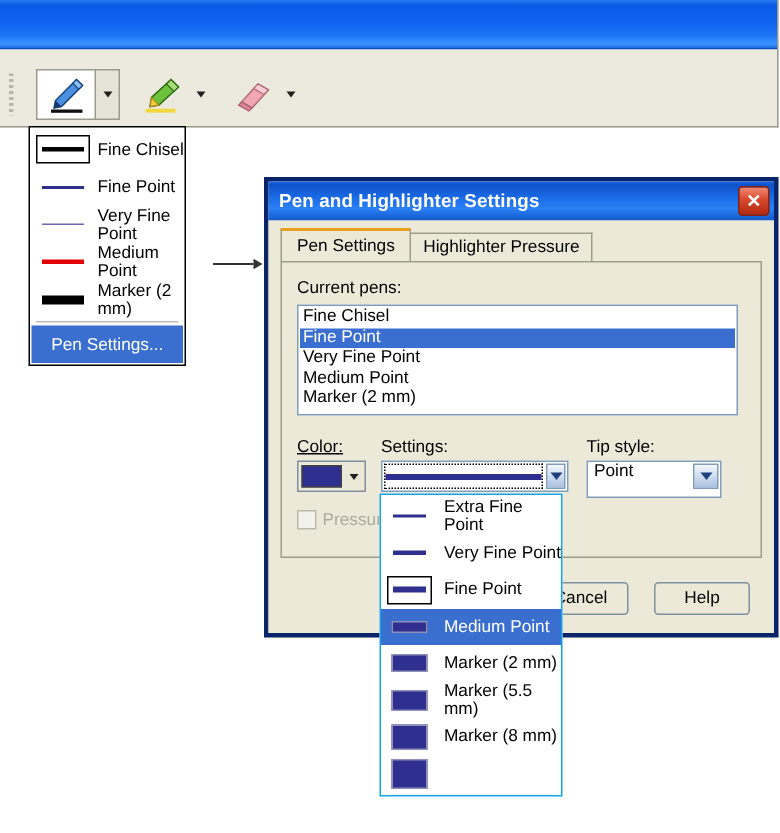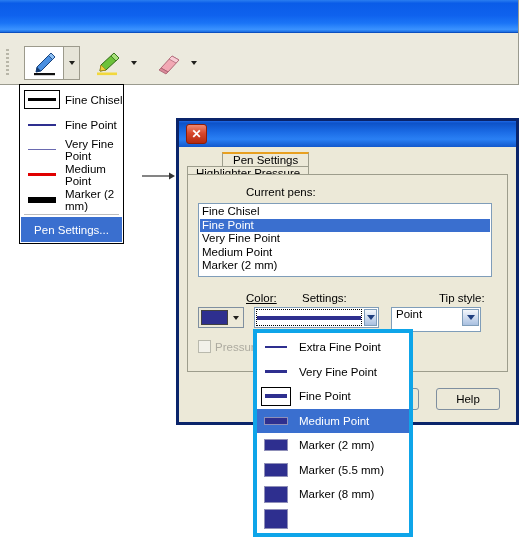--- a/index.html
+++ b/index.html
@@ -217,21 +217,20 @@
     width: 321px; height: 200px;
     background: #ece9d8;
     border: 1px solid #9d9d8c;
     box-sizing: border-box;
   }
 
   .fld-label {
     position: absolute;
     font-size: 11.5px;
     color: #000;
-    margin-left: 48px;
   }
 
   
   .pens-list {
     position: absolute;
     left: 19px; top: 86px;
     width: 294px; height: 73px;
     background: #ffffff;
     border: 1px solid #7f9db9;
     box-sizing: border-box;
@@ -352,23 +351,23 @@
     border-radius: 3px;
     display: flex; align-items: center; justify-content: center;
     font-size: 11.5px;
     box-sizing: border-box;
   }
 
   
   .thick-list {
     position: absolute;
     left: 253px; top: 329px;
-    width: 160px;
-    background: #ffffff;
-    border: 4px solid #0ea5e9;
+    width: 122px;
+    background: #ffffff;
+    border: 1px solid #0ea5e9;
     box-sizing: border-box;
     padding: 2px 0;
   }
   .tl-item {
     height: 24.5px;
     display: flex;
     align-items: center;
     padding-left: 4px;
     font-size: 11.5px;
     box-sizing: border-box;
@@ -480,26 +479,27 @@
 
 <div class="flow-arrow">
   <svg width="34" height="12" viewBox="0 0 34 12">
     <line x1="0" y1="6" x2="27" y2="6" stroke="#333333" stroke-width="1.2"></line>
     <path d="M27 2.5 L33 6 L27 9.5 Z" fill="#333333"></path>
   </svg>
 </div>
 
 <div class="dialog">
   <div class="dlg-title">
+    <span class="dlg-title-text">Pen and Highlighter Settings</span>
     <span class="dlg-close">✕</span>
   </div>
   <div class="dlg-body"></div>
 </div>
 
-<div class="tabstrip" style="position:absolute;left:187px;top:152px;flex-direction:column;">
+<div class="tabstrip" style="position:absolute;left:187px;top:152px;">
   <div class="tab active">Pen Settings</div>
   <div class="tab">Highlighter Pressure</div>
 </div>
 
 <div class="tabpanel" style="position:absolute;left:187px;top:174px;width:321px;height:198px;"></div>
 
 <div class="fld-label" style="left:198px;top:186px;">Current pens:</div>
 
 <div class="pens-list" style="left:198px;top:203px;width:294px;height:74px;" id="pens-list">
     <div class="pl-item">Fine Chisel</div>

